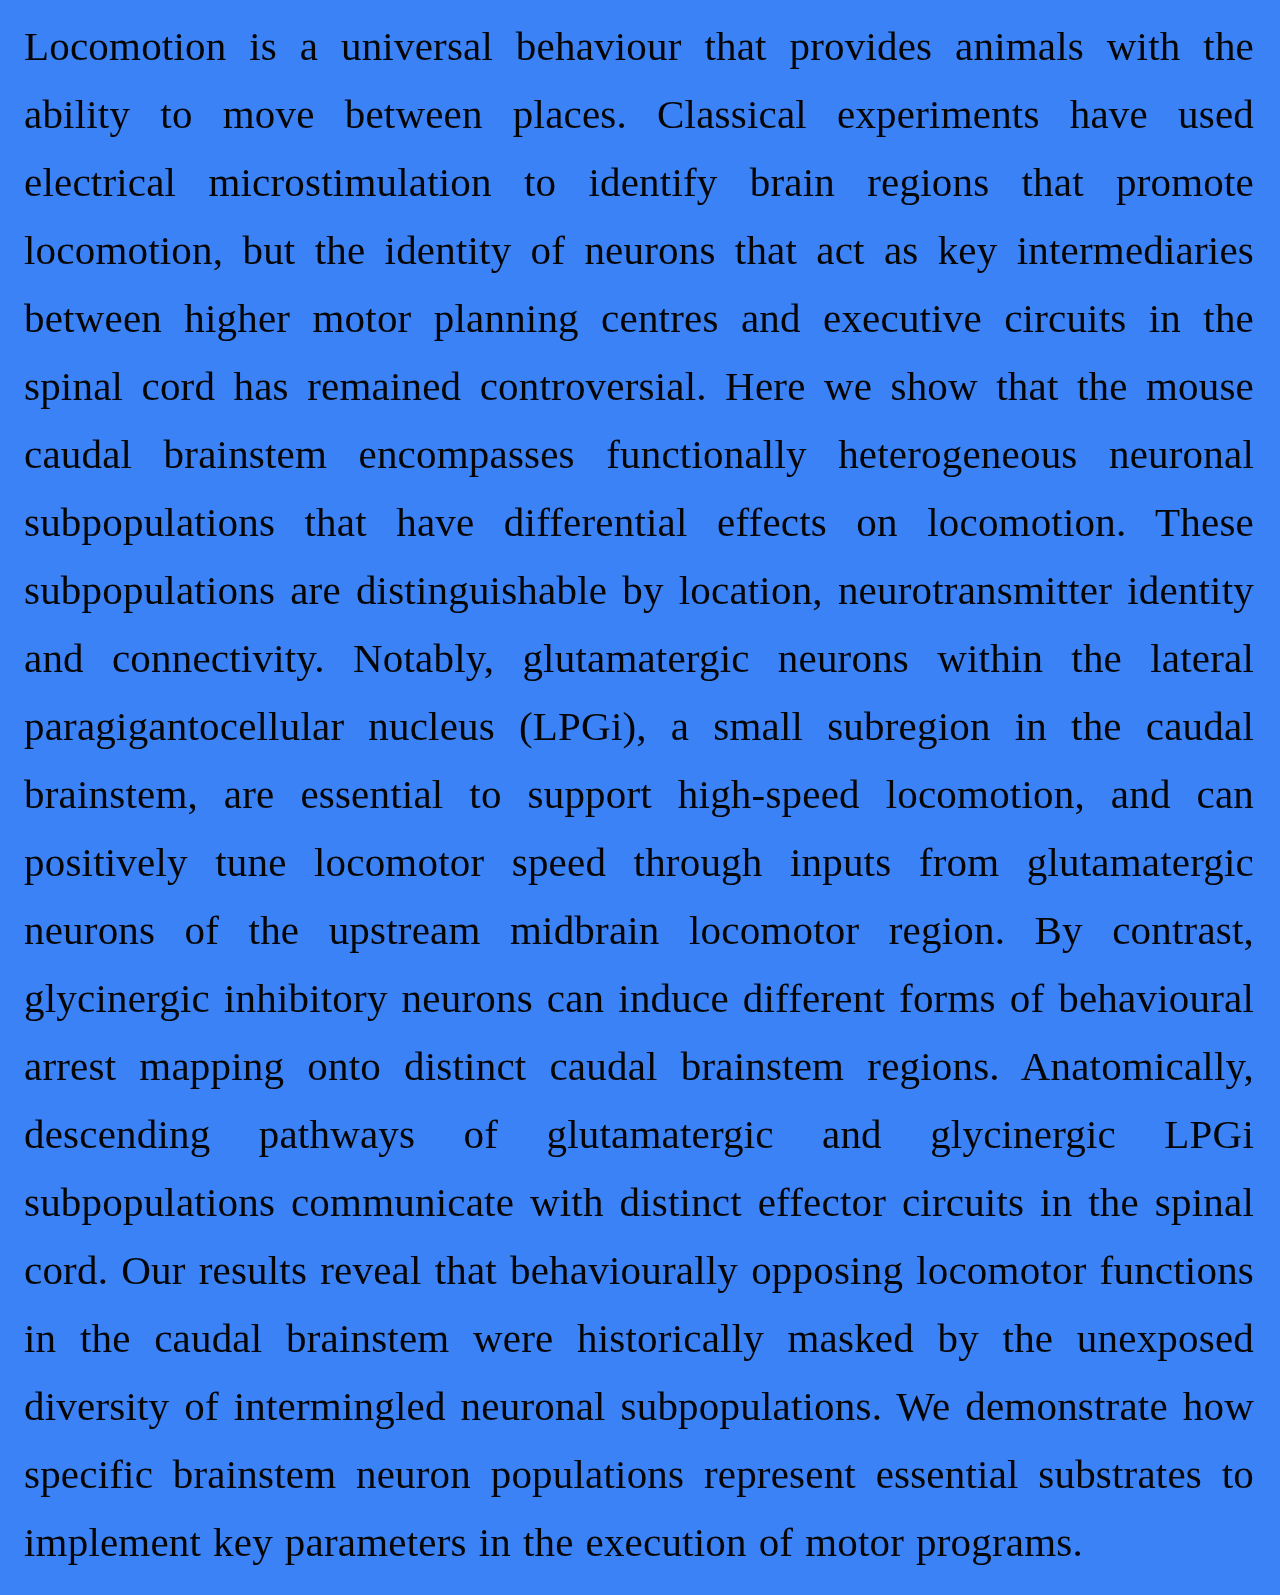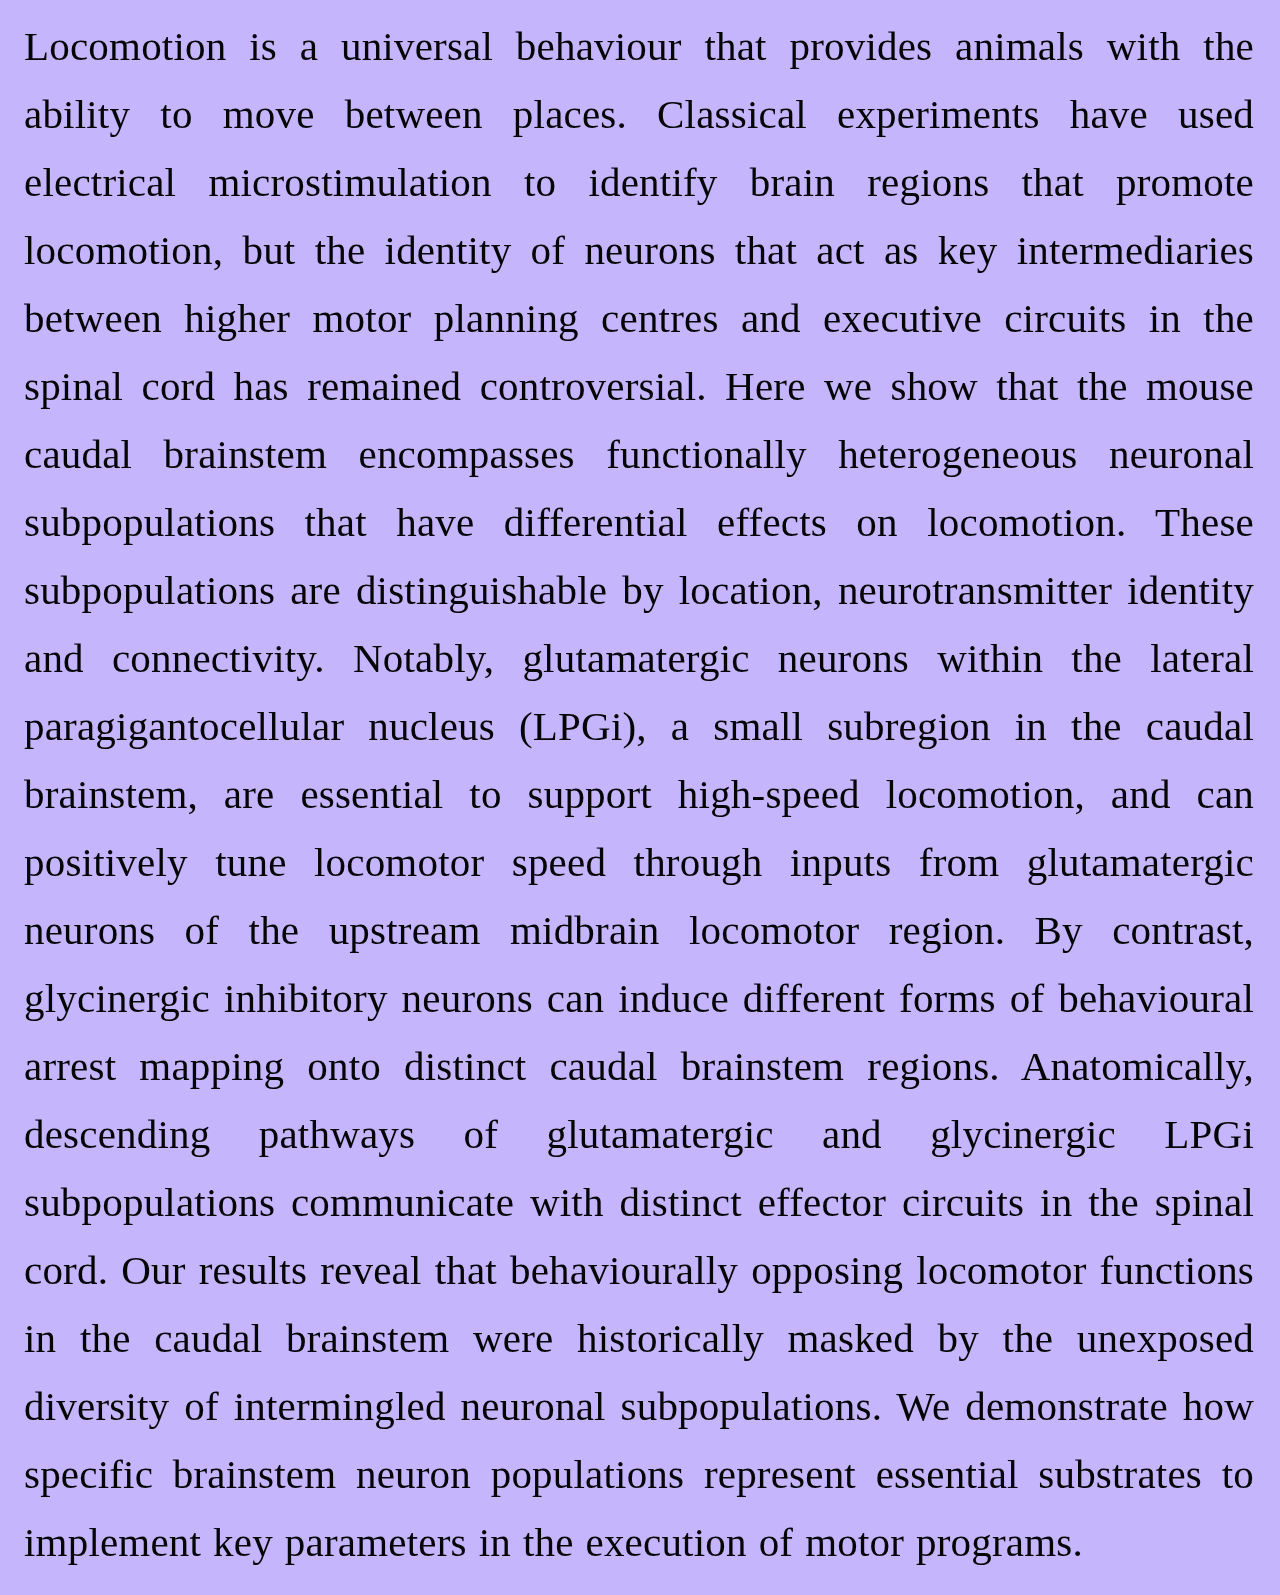--- a/index.html
+++ b/index.html
@@ -4,21 +4,21 @@
 <style>
   html, body {
     margin: 0;
     padding: 0;
     background: #ffffff;
   }
   .page {
     width: 1280px;
     min-height: 1595px;
     box-sizing: border-box;
-    background: #c4b5fd;
+    background: #3b82f6;
     padding: 12px 26px 20px 24px;
   }
   .abstract-text {
     margin: 0;
     font-family: "Liberation Serif", "DejaVu Serif", serif;
     font-size: 41px;
     line-height: 68px;
     color: #050505;
     text-align: justify;
     letter-spacing: 0.2px;

